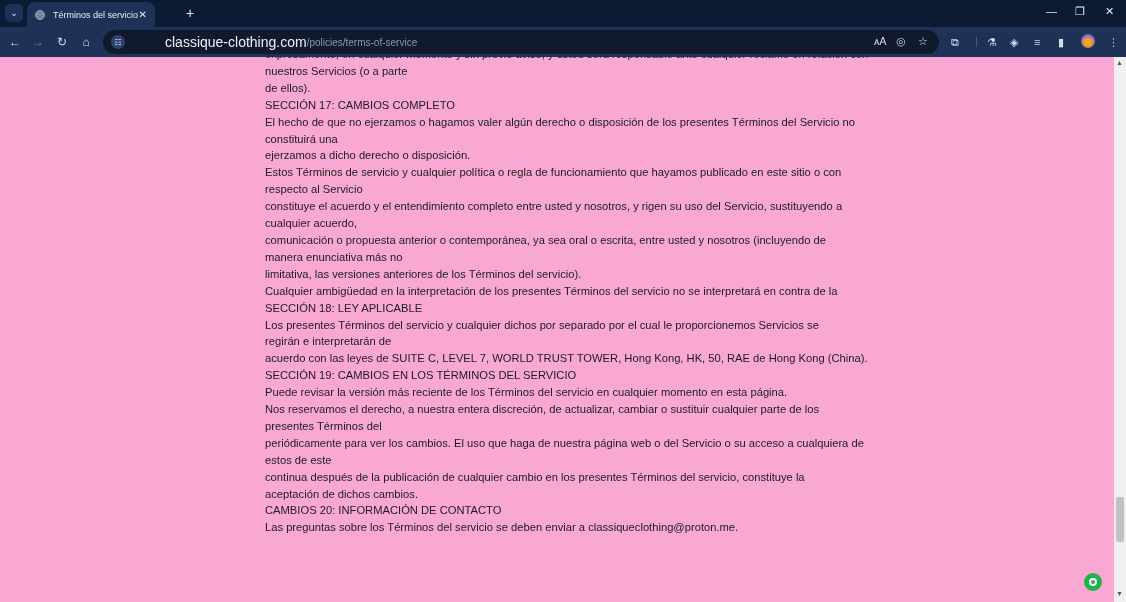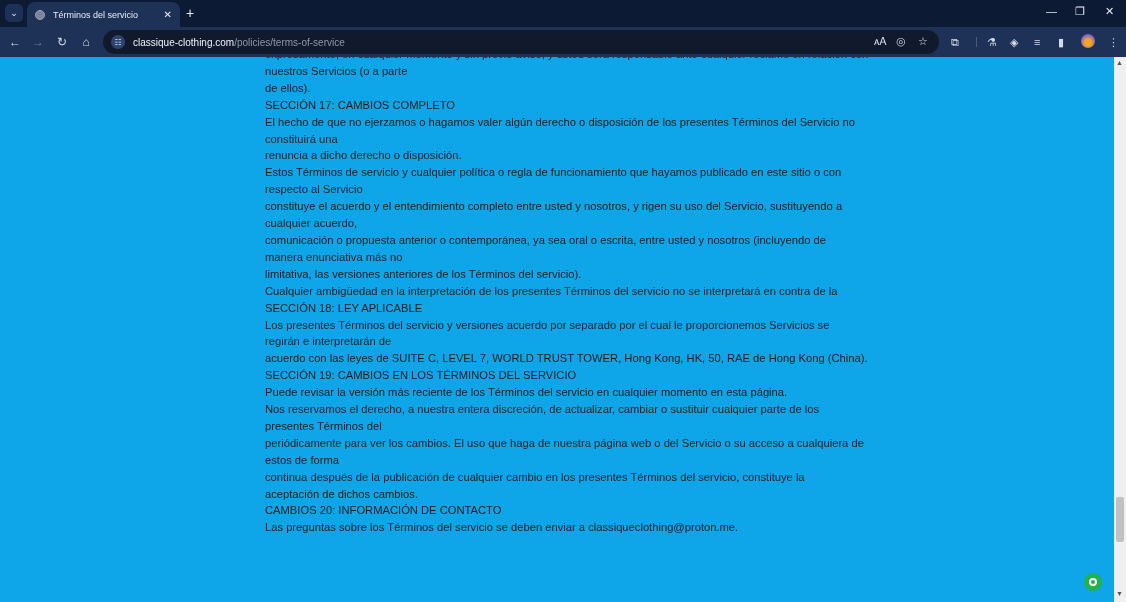--- a/index.html
+++ b/index.html
@@ -1,36 +1,36 @@
 <!DOCTYPE html>
 <html><head>
   <meta charset="utf-8">
   <style>
     * { box-sizing: border-box; margin: 0; padding: 0; }
     html, body { width: 1126px; height: 602px; overflow: hidden; background: #f0f0f0; font-family: "Liberation Sans", sans-serif; }
     .titlebar { position: absolute; top: 0; left: 0; width: 1126px; height: 27px; background: #0d1a33; }
     .tab-menu { position: absolute; left: 5px; top: 4px; width: 18px; height: 18px; border-radius: 5px; background: #1d3158; color: #e0e6f0; font-size: 9px; display: flex; align-items: center; justify-content: center; }
-    .tab { position: absolute; left: 27px; top: 2px; width: 153px; height: 25px; background: #1e3257; border-radius: 8px 8px 0 0; display: flex; align-items: center; padding: 0 8px; }
+    .tab { position: absolute; left: 27px; top: 2px; width: 128px; height: 25px; background: #1e3257; border-radius: 8px 8px 0 0; display: flex; align-items: center; padding: 0 8px; }
     .tab-favicon { width: 10px; height: 10px; border-radius: 50%; background: #7a8599; margin-right: 8px; border: 1px solid #9aa4b4; }
     .tab-title { color: #e6ebf3; font-size: 9px; flex: 1; white-space: nowrap; }
     .tab-close { color: #e6ebf3; font-size: 10px; }
     .new-tab { position: absolute; left: 186px; top: 4px; color: #e6ebf3; font-size: 14px; line-height: 18px; }
     .win-ctrl { position: absolute; top: 5px; color: #e6ebf3; font-size: 11px; }
     .toolbar { position: absolute; top: 27px; left: 0; width: 1126px; height: 30px; background: #1e3257; }
     .nav-icon { position: absolute; top: 7px; color: #d4dbe8; font-size: 12px; line-height: 16px; width: 16px; text-align: center; }
     .nav-icon.dim { color: #6c7a94; }
     .omnibox { position: absolute; left: 103px; top: 3px; width: 836px; height: 24px; background: #101a2c; border-radius: 12px; display: flex; align-items: center; padding-left: 8px; }
     .site-info { width: 14px; height: 14px; border-radius: 50%; background: #2e4470; color: #d4dbe8; font-size: 8px; display: flex; align-items: center; justify-content: center; margin-right: 8px; }
-    .url-host { color: #eef1f6; font-size: 10px; }
+    .url-host { color: #eef1f6; font-size: 14px; margin-left: 32px; }
     .url-path { color: #8e98ab; font-size: 10px; }
     .omni-icon { position: absolute; top: 5px; color: #d4dbe8; font-size: 11px; }
     .tb-icon { position: absolute; top: 8px; color: #d4dbe8; font-size: 11px; line-height: 14px; }
     .avatar { position: absolute; left: 1081px; top: 7px; width: 14px; height: 14px; border-radius: 50%; background: radial-gradient(circle at 50% 60%, #f6a623 30%, #7b5cd6 70%); }
     .divider { position: absolute; left: 976px; top: 10px; width: 1px; height: 10px; background: #4a5b7a; }
-    .content { position: absolute; top: 57px; left: 0; width: 1114px; height: 545px; background: #0ea5e9; overflow: hidden; }
+    .content { position: absolute; top: 57px; left: 0; width: 1114px; height: 545px; background: #f9a8d4; overflow: hidden; }
     .doc { position: absolute; left: 265px; top: -11px; width: 590px; font-size: 11.2px; color: #1c1c1c; line-height: 16.9px; }
     .doc p { white-space: nowrap; }
     .scrollbar { position: absolute; top: 57px; right: 0; width: 12px; height: 545px; background: #f0f0f0; }
     .scroll-arrow { position: absolute; left: 2px; font-size: 7px; color: #555; }
     .scroll-thumb { position: absolute; left: 2px; top: 440px; width: 8px; height: 45px; background: #c1c1c1; border-radius: 2px; }
     .fab { position: absolute; left: 1084px; top: 573px; width: 18px; height: 18px; border-radius: 50%; background: #22b24c; display: flex; align-items: center; justify-content: center; }
     .fab-inner { width: 8px; height: 8px; border-radius: 50%; border: 2px solid #fff; }
   </style>
 </head>
 <body>
@@ -72,39 +72,39 @@
 </div>
 
 <div class="content">
   <div class="doc">
     <p>expresamente, en cualquier momento y sin previo aviso, y usted será responsable ante cualquier reclamo en relación con</p>
     <p>nuestros Servicios (o a parte</p>
     <p>de ellos).</p>
     <p>SECCIÓN 17: CAMBIOS COMPLETO</p>
     <p>El hecho de que no ejerzamos o hagamos valer algún derecho o disposición de los presentes Términos del Servicio no</p>
     <p>constituirá una</p>
-    <p>renuncia a dicho derecho o disposición.</p>
+    <p>ejerzamos a dicho derecho o disposición.</p>
     <p>Estos Términos de servicio y cualquier política o regla de funcionamiento que hayamos publicado en este sitio o con</p>
     <p>respecto al Servicio</p>
     <p>constituye el acuerdo y el entendimiento completo entre usted y nosotros, y rigen su uso del Servicio, sustituyendo a</p>
     <p>cualquier acuerdo,</p>
     <p>comunicación o propuesta anterior o contemporánea, ya sea oral o escrita, entre usted y nosotros (incluyendo de</p>
     <p>manera enunciativa más no</p>
     <p>limitativa, las versiones anteriores de los Términos del servicio).</p>
     <p>Cualquier ambigüedad en la interpretación de los presentes Términos del servicio no se interpretará en contra de la</p>
     <p>SECCIÓN 18: LEY APLICABLE</p>
-    <p>Los presentes Términos del servicio y versiones acuerdo por separado por el cual le proporcionemos Servicios se</p>
+    <p>Los presentes Términos del servicio y cualquier dichos por separado por el cual le proporcionemos Servicios se</p>
     <p>regirán e interpretarán de</p>
     <p>acuerdo con las leyes de SUITE C, LEVEL 7, WORLD TRUST TOWER, Hong Kong, HK, 50, RAE de Hong Kong (China).</p>
     <p>SECCIÓN 19: CAMBIOS EN LOS TÉRMINOS DEL SERVICIO</p>
     <p>Puede revisar la versión más reciente de los Términos del servicio en cualquier momento en esta página.</p>
     <p>Nos reservamos el derecho, a nuestra entera discreción, de actualizar, cambiar o sustituir cualquier parte de los</p>
     <p>presentes Términos del</p>
     <p>periódicamente para ver los cambios. El uso que haga de nuestra página web o del Servicio o su acceso a cualquiera de</p>
-    <p>estos de forma</p>
+    <p>estos de este</p>
     <p>continua después de la publicación de cualquier cambio en los presentes Términos del servicio, constituye la</p>
     <p>aceptación de dichos cambios.</p>
     <p>CAMBIOS 20: INFORMACIÓN DE CONTACTO</p>
     <p>Las preguntas sobre los Términos del servicio se deben enviar a classiqueclothing@proton.me.</p>
   </div>
 </div>
 
 <div class="scrollbar">
   <span class="scroll-arrow" style="top:2px">▲</span>
   <div class="scroll-thumb"></div>

